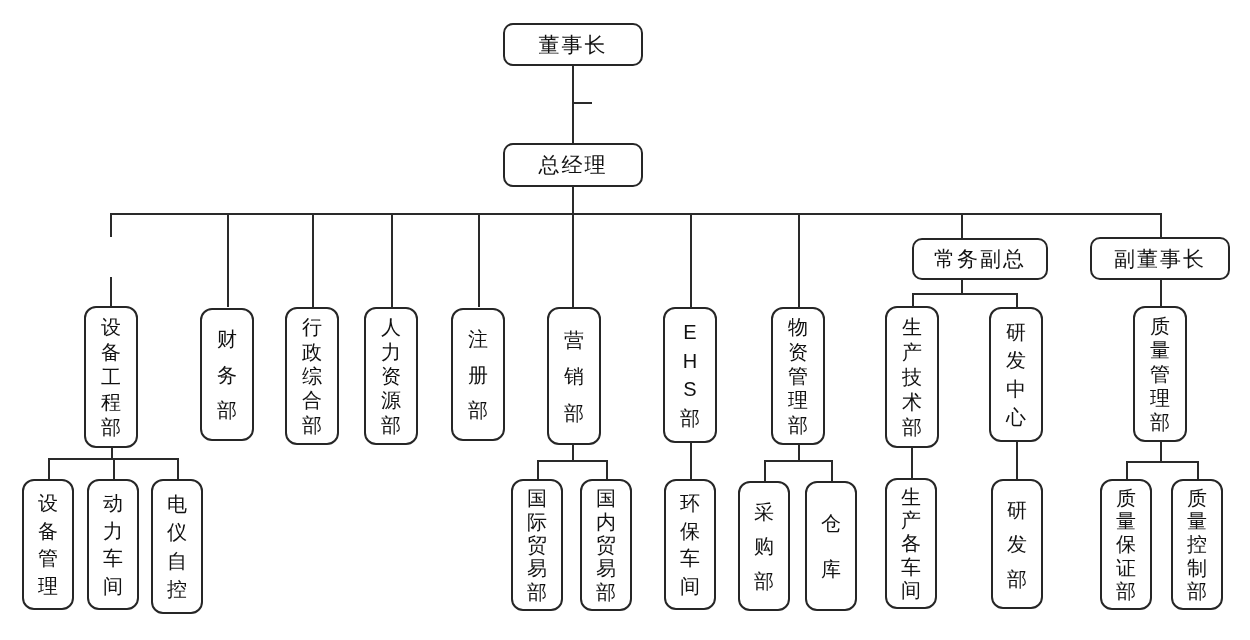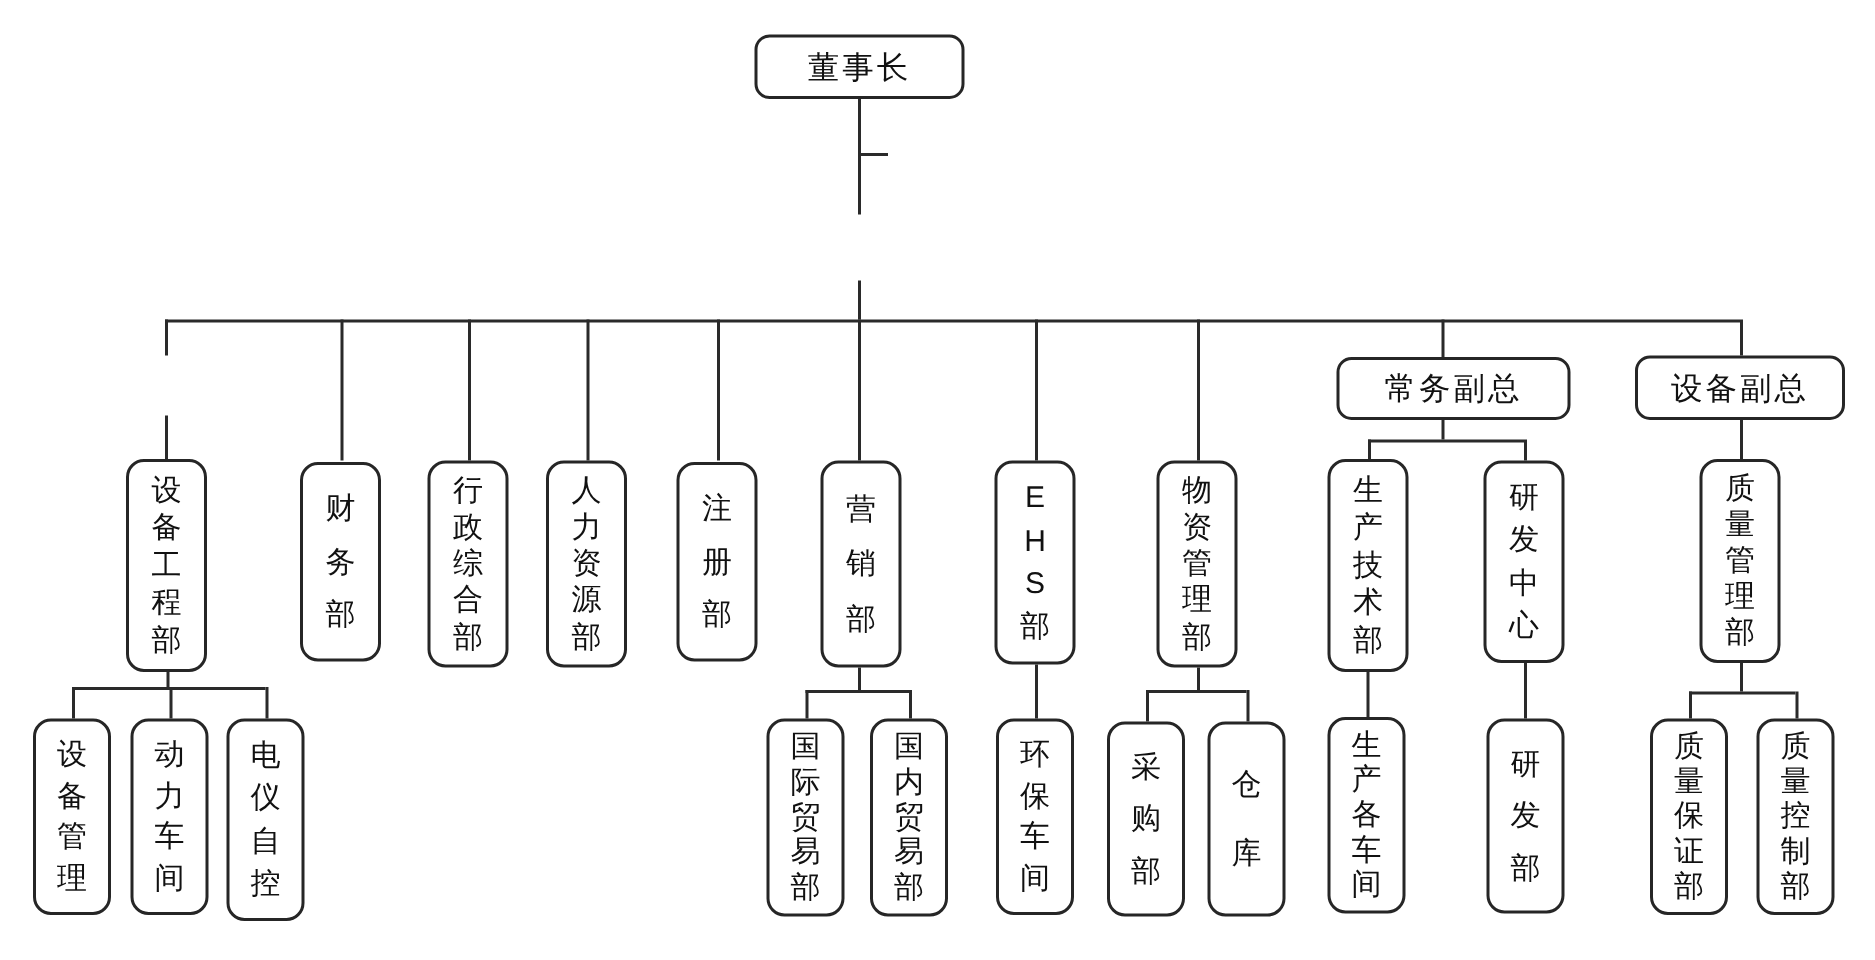--- a/index.html
+++ b/index.html
@@ -93,25 +93,26 @@
   <i class="vl" style="left:1160px;top:280px;height:26px"></i>
 
   <i class="vl" style="left:1160px;top:442px;height:19px"></i>
   <i class="hl" style="left:1126px;top:461px;width:71px"></i>
   <i class="vl" style="left:1126px;top:461px;height:18px"></i>
   <i class="vl" style="left:1197px;top:461px;height:18px"></i>
 
   <div class="hbox" style="left:503px;top:23px;width:140px;height:43px">董事长</div>
 
 
-
-
-  <div class="hbox" style="left:891px;top:238px;width:156px;height:42px">常务副总</div>
-
-  <div class="hbox" style="left:1090px;top:237px;width:140px;height:43px">设备副总</div>
+  <div class="hbox" style="left:503px;top:143px;width:140px;height:44px">总经理</div>
+
+
+  <div class="hbox" style="left:912px;top:238px;width:136px;height:42px">常务副总</div>
+
+  <div class="hbox" style="left:1090px;top:237px;width:140px;height:43px">副董事长</div>
 
   <div class="vbox" style="left:84px;top:306px;width:54px;height:142px">
       <span class="vchar">设</span>
       <span class="vchar">备</span>
       <span class="vchar">工</span>
       <span class="vchar">程</span>
       <span class="vchar">部</span>
     </div>
 
   <div class="vbox" style="left:200px;top:308px;width:54px;height:133px">

